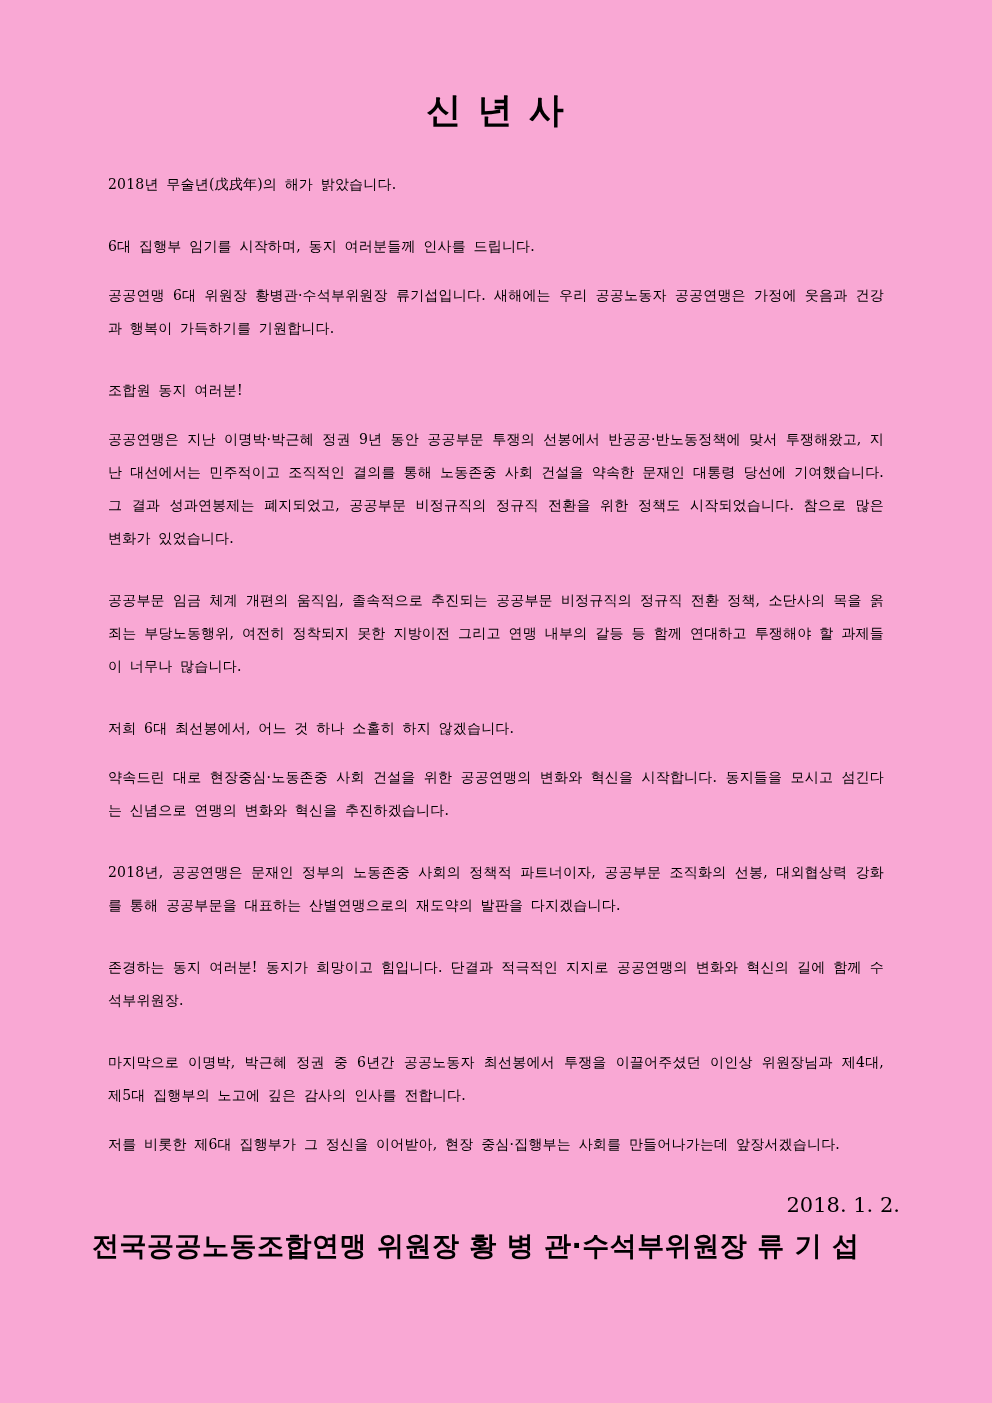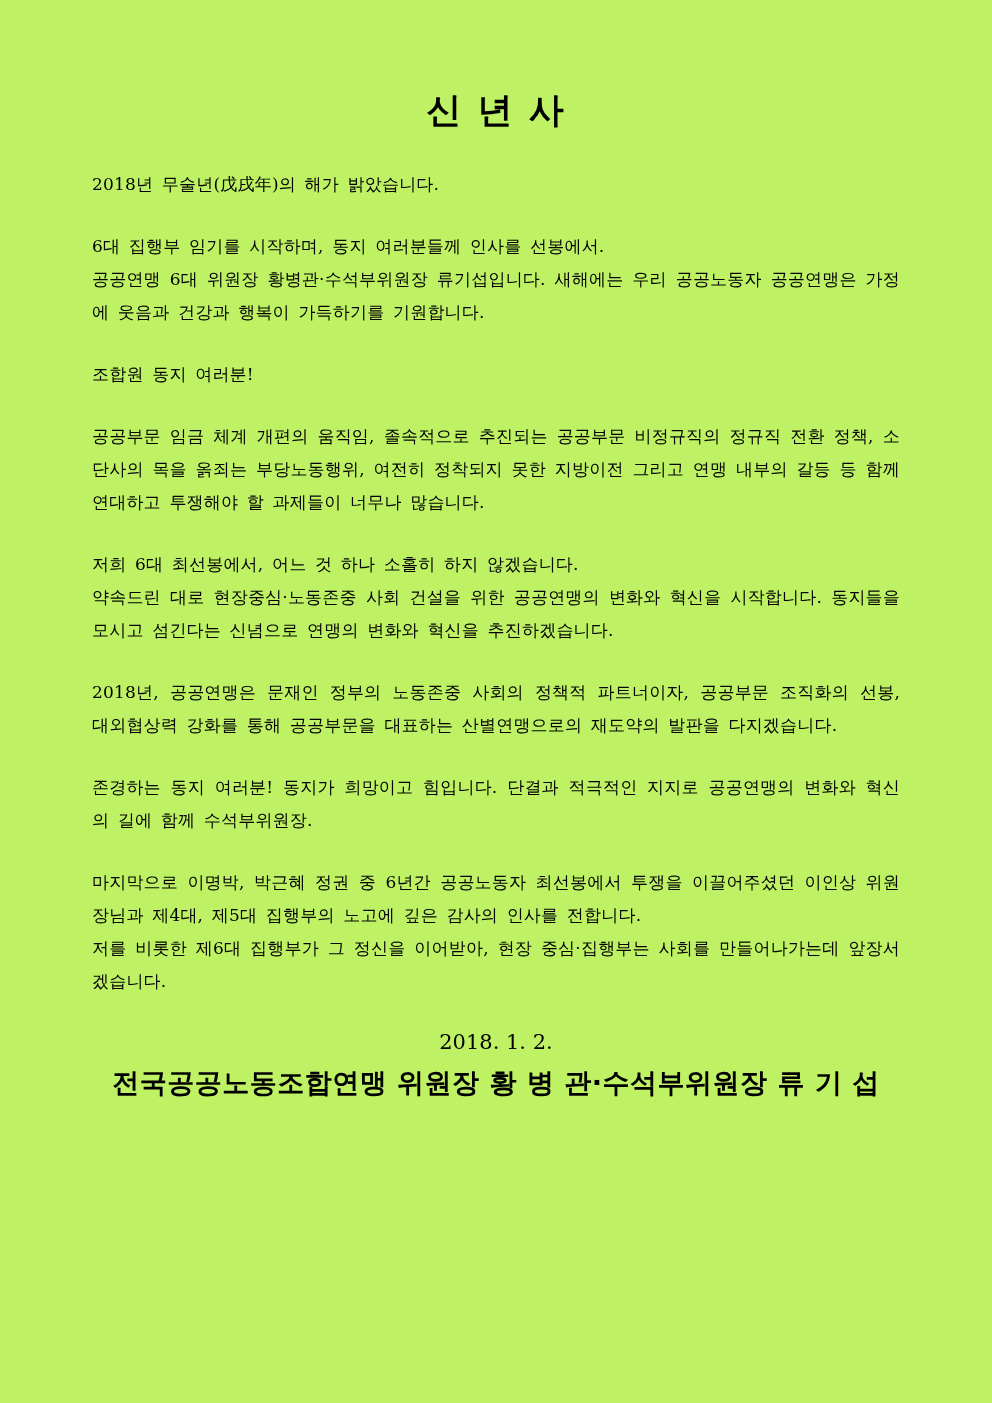--- a/index.html
+++ b/index.html
@@ -11,78 +11,79 @@
     width: 992px;
     min-height: 1403px;
     color: #000000;
     font-family: "DejaVu Serif", serif;
   }
   .page {
     box-sizing: border-box;
     width: 992px;
     min-height: 1403px;
     padding: 86px 92px 40px 92px;
-    background: #bef264;
+    background: #f9a8d4;
   }
   .doc-title {
     margin: 0 0 34px 0;
     text-align: center;
     font-size: 35px;
     font-weight: bold;
     letter-spacing: 2px;
     line-height: 48px;
     font-family: "DejaVu Serif", serif;
   }
   .doc-body section {
     margin: 0 0 29px 0;
   }
   .doc-body p {
-    margin: 0;
-    font-size: 17px;
+    margin: 16px;
+    font-size: 14px;
     line-height: 33px;
     text-align: justify;
     text-align-last: left;
     word-break: break-all;
     word-spacing: 3px;
     letter-spacing: 0.2px;
   }
   .doc-date {
     margin: 28px 0 6px 0;
-    text-align: center;
+    text-align: right;
     font-size: 21px;
     line-height: 30px;
     font-family: "DejaVu Serif", serif;
   }
   .doc-signature {
     margin: 6px 0 0 0;
-    text-align: center;
+    text-align: left;
     font-size: 27px;
     font-weight: bold;
     line-height: 40px;
     letter-spacing: 0.5px;
     font-family: "DejaVu Sans", sans-serif;
   }
 </style>
 </head>
 <body>
 
 <main class="page">
 
   <h1 class="doc-title">신 년 사</h1>
 
   <div class="doc-body" id="doc-body">
       <section>
         <p>2018년 무술년(戊戌年)의 해가 밝았습니다.</p>
       </section>
       <section>
-        <p>6대 집행부 임기를 시작하며, 동지 여러분들께 인사를 선봉에서.</p>
+        <p>6대 집행부 임기를 시작하며, 동지 여러분들께 인사를 드립니다.</p>
         <p>공공연맹 6대 위원장 황병관·수석부위원장 류기섭입니다. 새해에는 우리 공공노동자 공공연맹은 가정에 웃음과 건강과 행복이 가득하기를 기원합니다.</p>
       </section>
       <section>
         <p>조합원 동지 여러분!</p>
+        <p>공공연맹은 지난 이명박·박근혜 정권 9년 동안 공공부문 투쟁의 선봉에서 반공공·반노동정책에 맞서 투쟁해왔고, 지난 대선에서는 민주적이고 조직적인 결의를 통해 노동존중 사회 건설을 약속한 문재인 대통령 당선에 기여했습니다. 그 결과 성과연봉제는 폐지되었고, 공공부문 비정규직의 정규직 전환을 위한 정책도 시작되었습니다. 참으로 많은 변화가 있었습니다.</p>
       </section>
       <section>
         <p>공공부문 임금 체계 개편의 움직임, 졸속적으로 추진되는 공공부문 비정규직의 정규직 전환 정책, 소단사의 목을 옭죄는 부당노동행위, 여전히 정착되지 못한 지방이전 그리고 연맹 내부의 갈등 등 함께 연대하고 투쟁해야 할 과제들이 너무나 많습니다.</p>
       </section>
       <section>
         <p>저희 6대 최선봉에서, 어느 것 하나 소홀히 하지 않겠습니다.</p>
         <p>약속드린 대로 현장중심·노동존중 사회 건설을 위한 공공연맹의 변화와 혁신을 시작합니다. 동지들을 모시고 섬긴다는 신념으로 연맹의 변화와 혁신을 추진하겠습니다.</p>
       </section>
       <section>
         <p>2018년, 공공연맹은 문재인 정부의 노동존중 사회의 정책적 파트너이자, 공공부문 조직화의 선봉, 대외협상력 강화를 통해 공공부문을 대표하는 산별연맹으로의 재도약의 발판을 다지겠습니다.</p>

